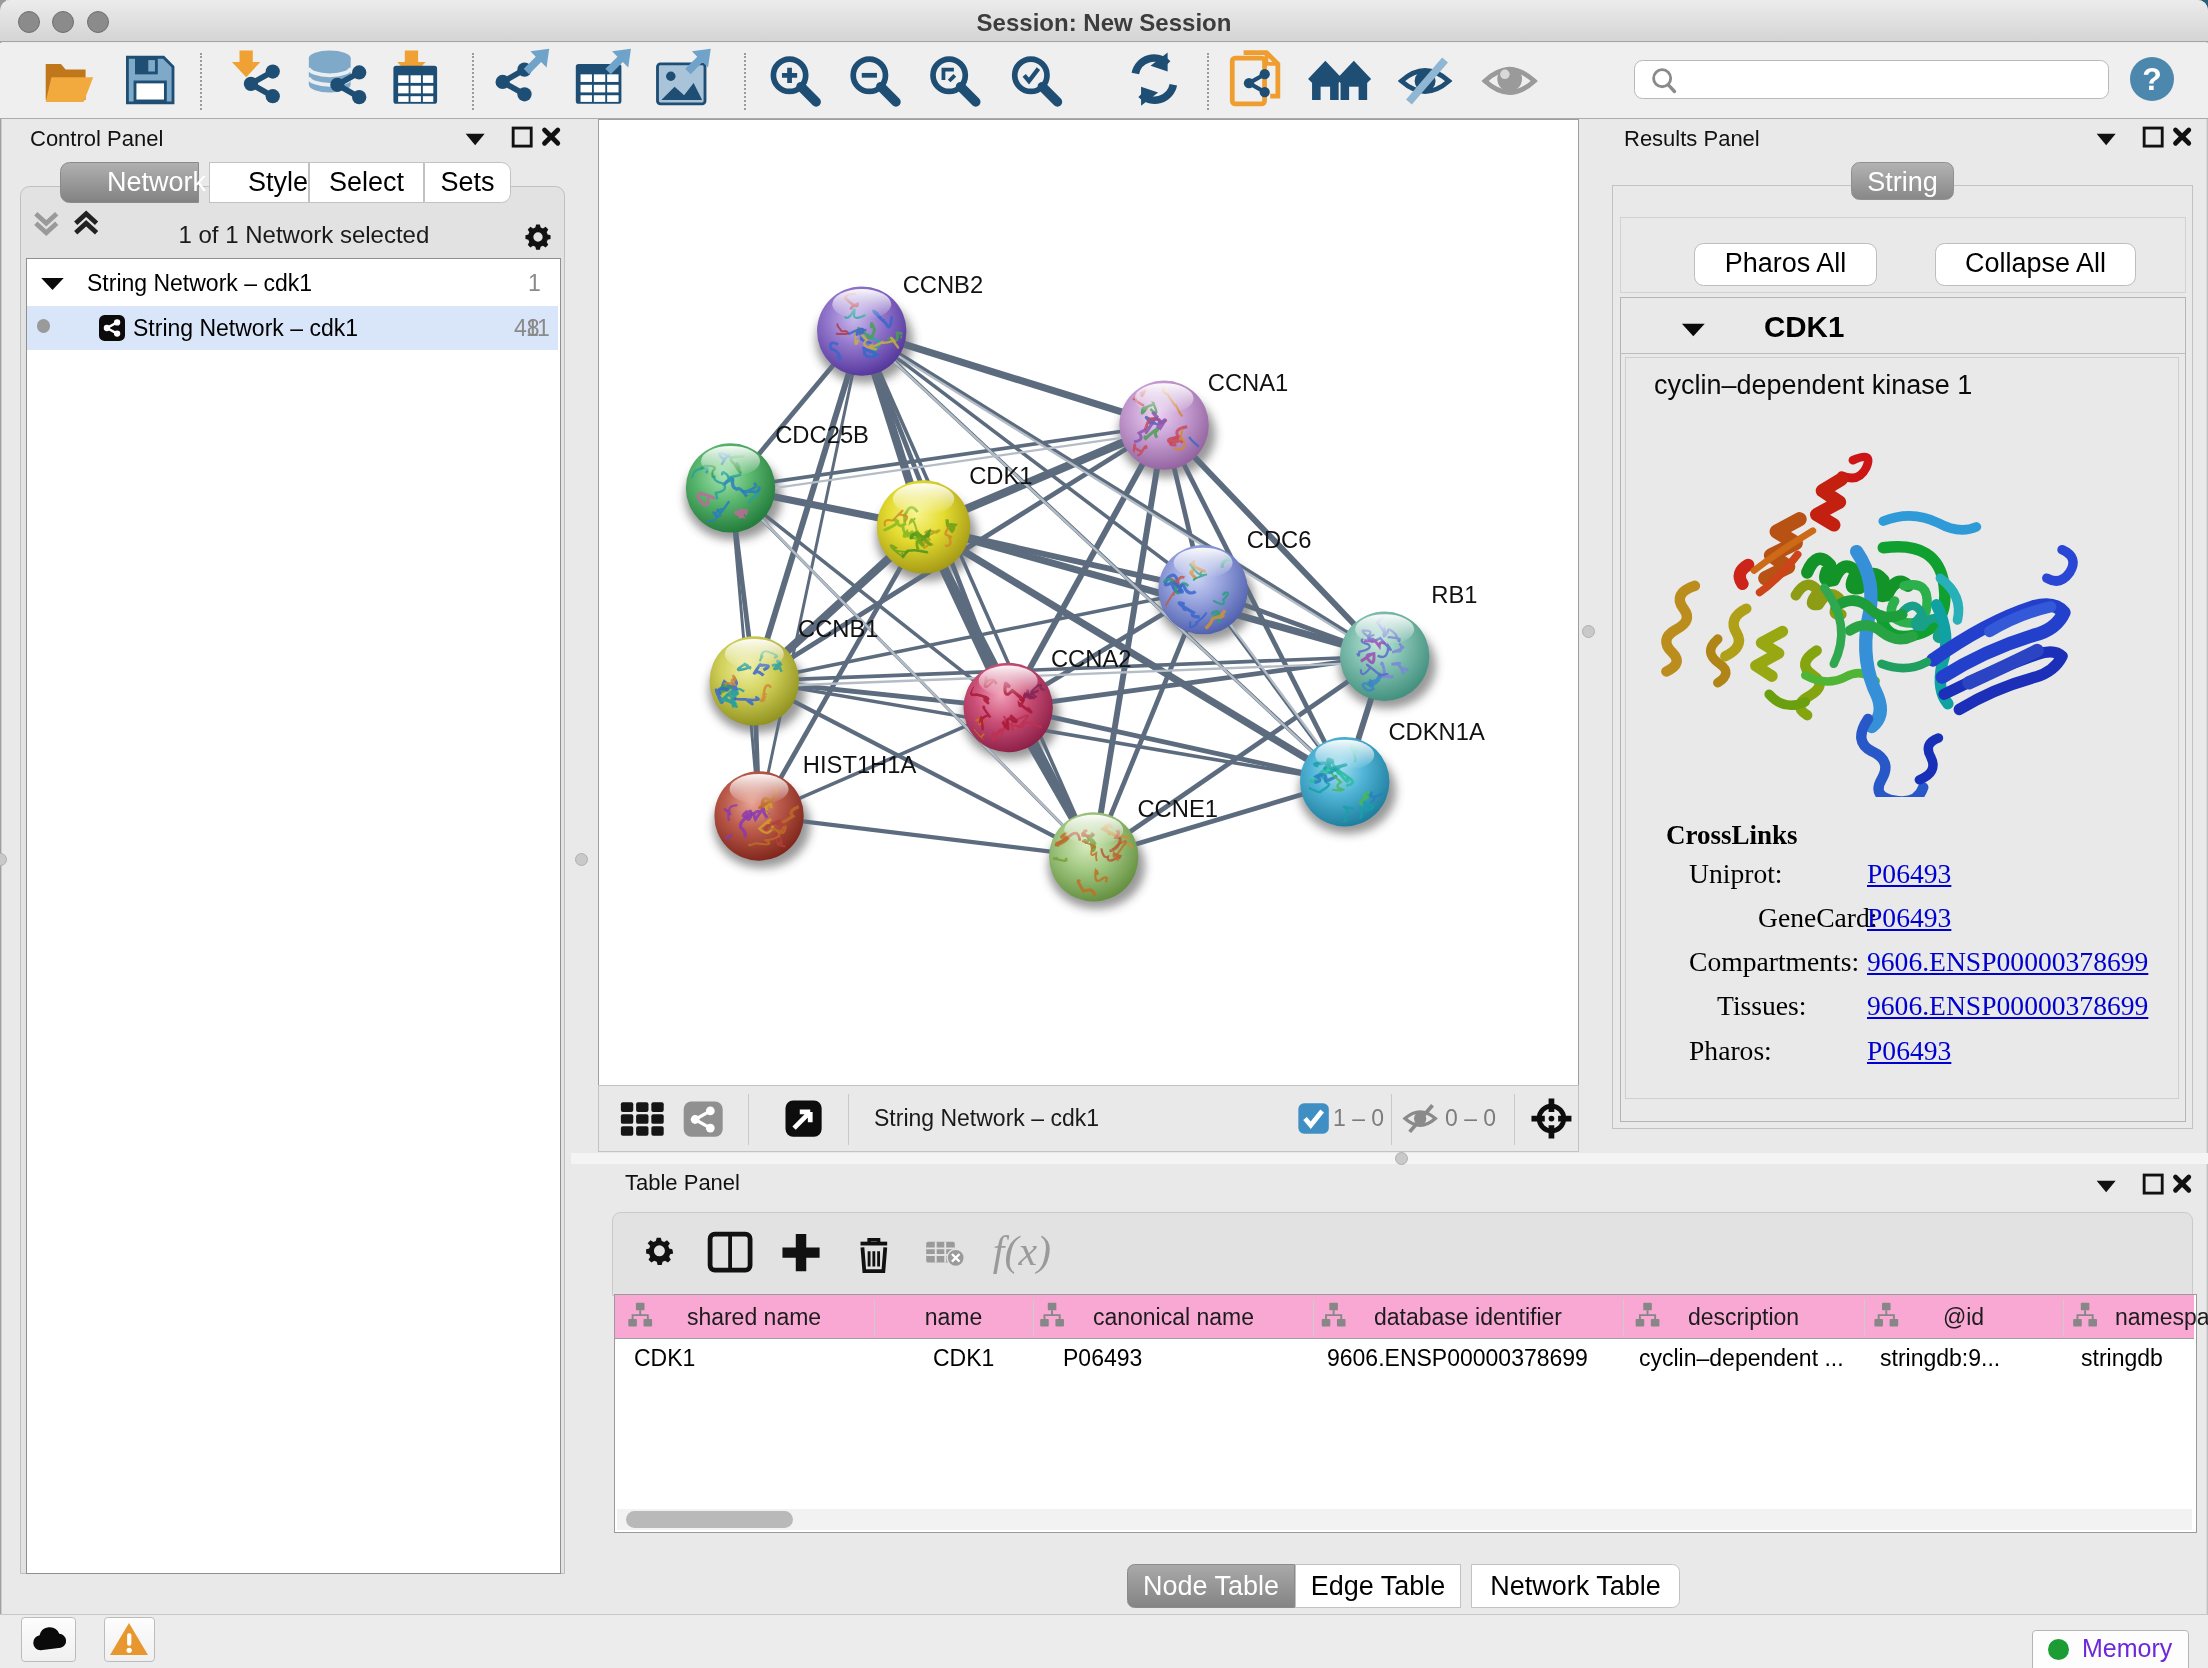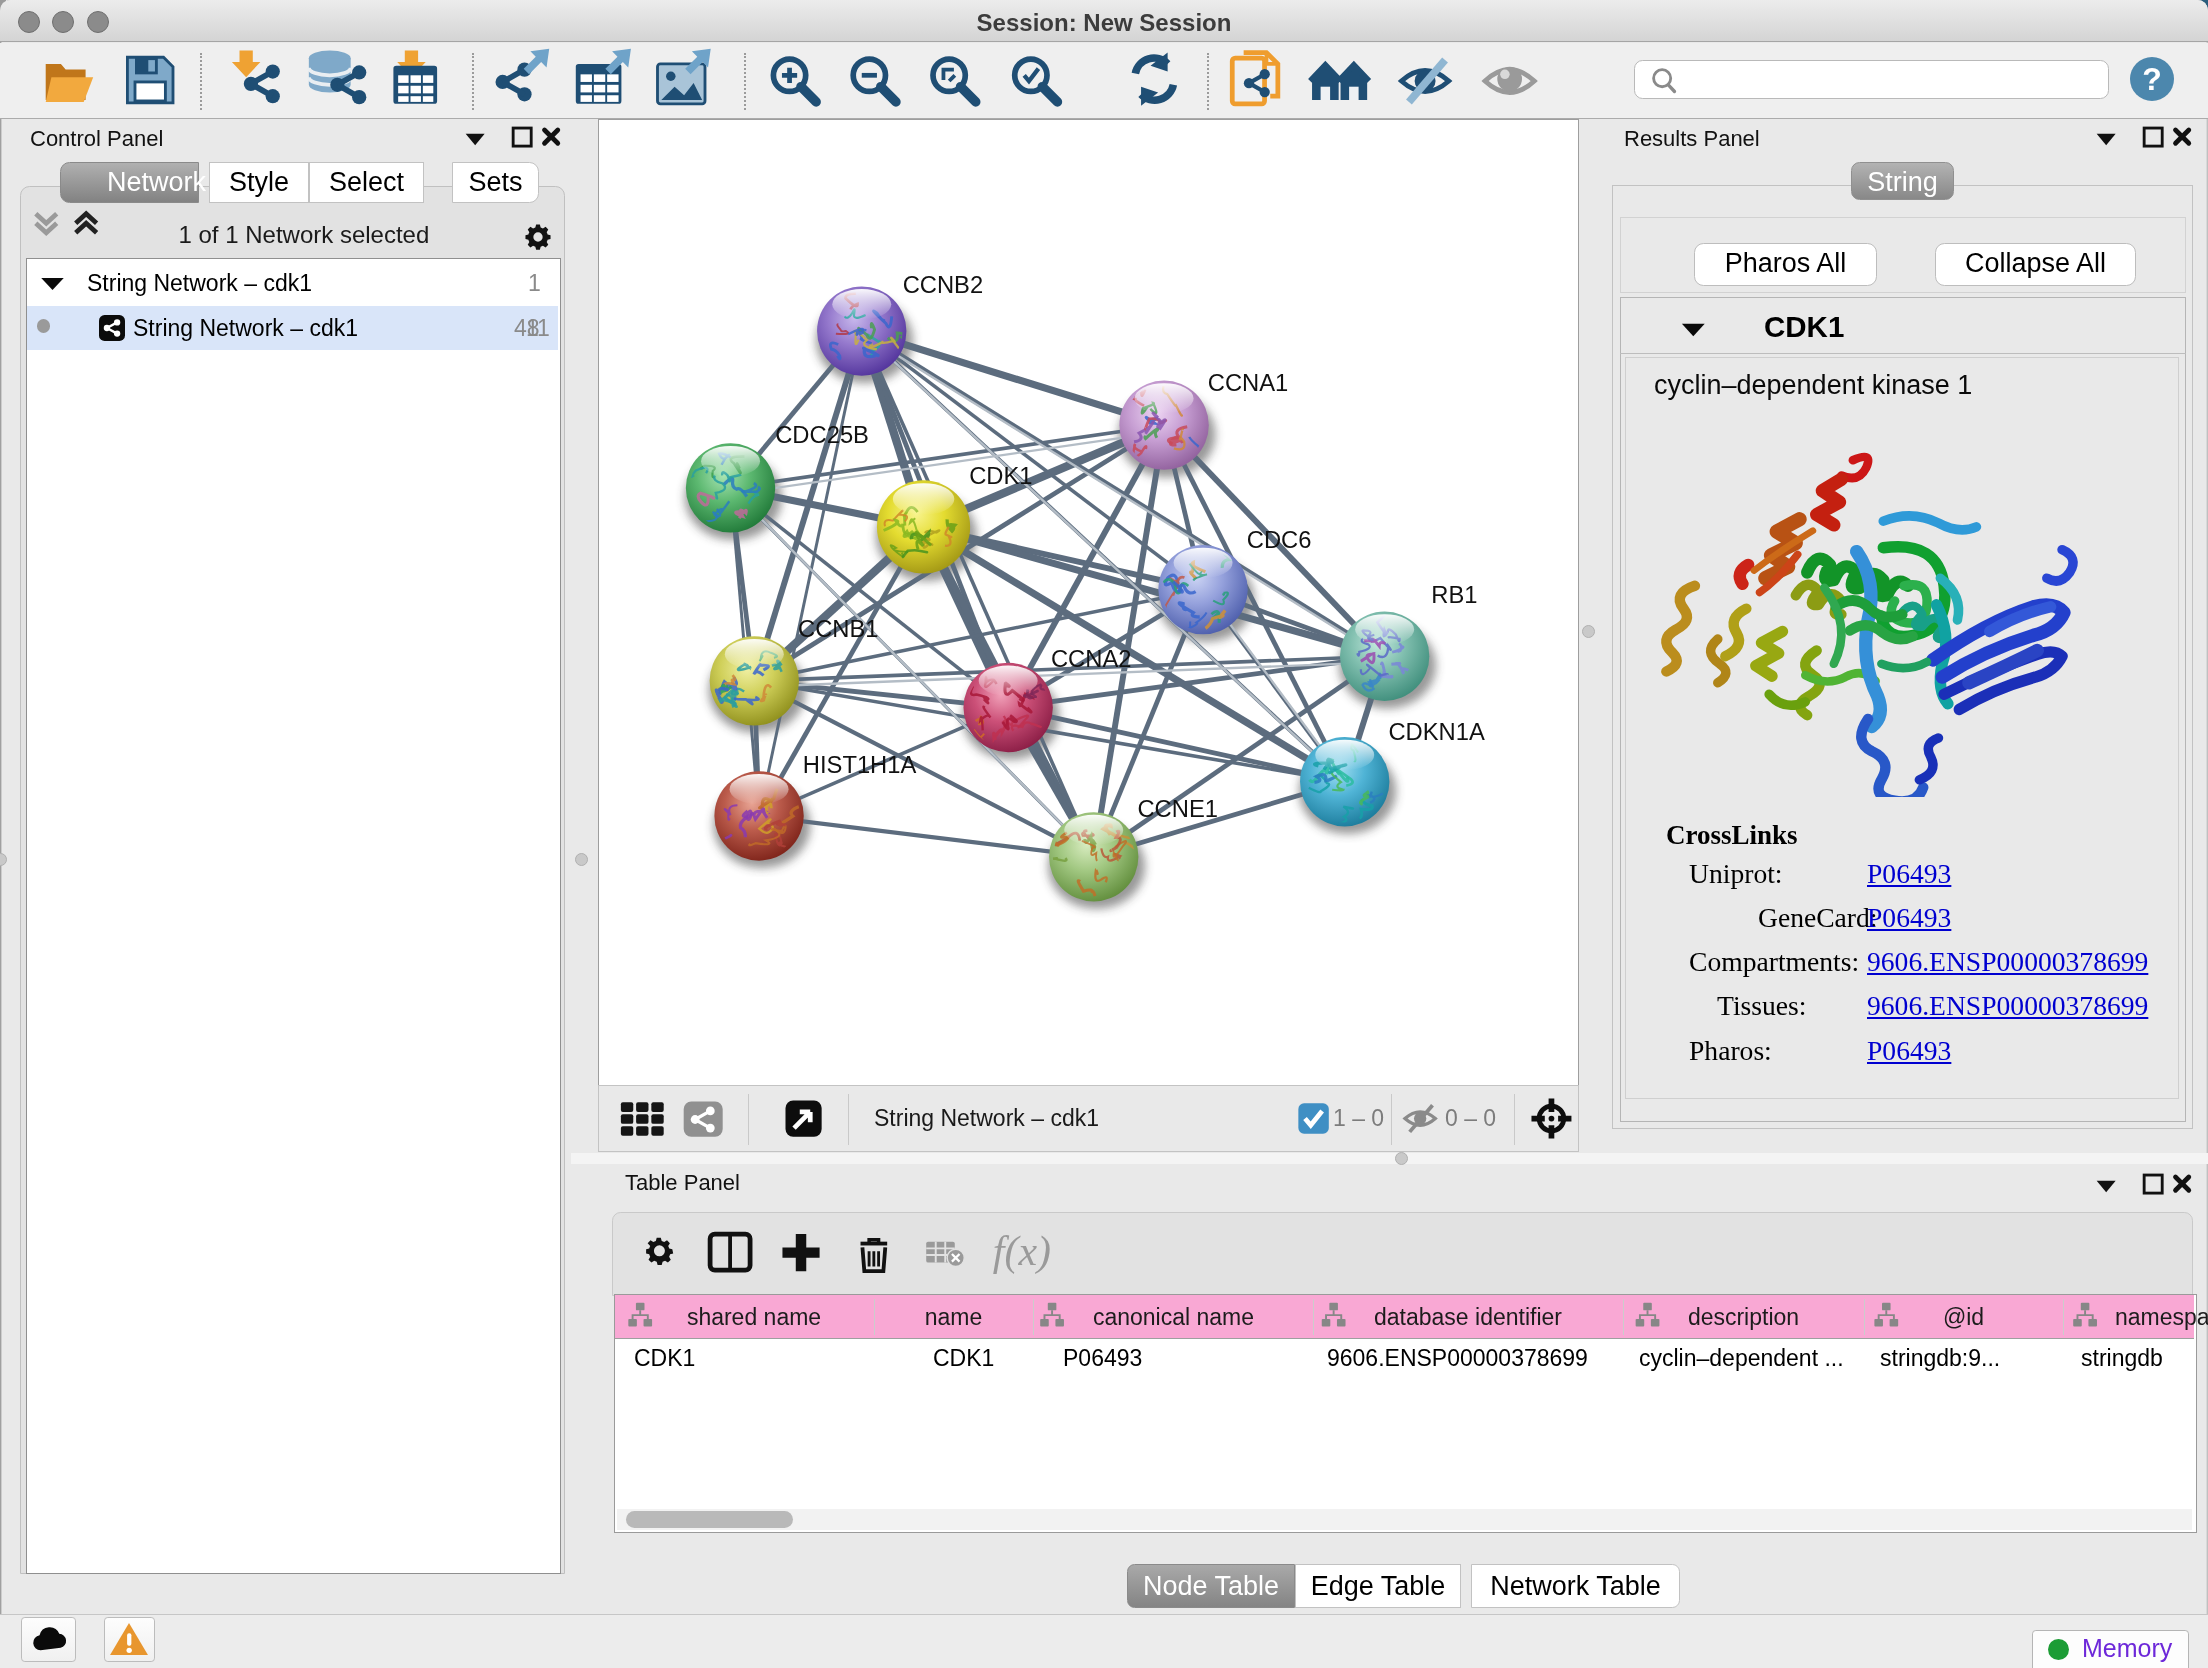--- a/index.html
+++ b/index.html
@@ -250,23 +250,23 @@
 </div>
 <div id="helpq">?</div>
 
 <div id="cp-title">Control Panel</div>
 <svg class="panehdr-ico" width="114" height="25" style="left:459px;top:126px;" viewBox="0 0 120 26">
   <path d="M7 8 L27 8 L17 20 Z" fill="#111"></path>
   <rect x="57" y="2" width="19" height="19" fill="none" stroke="#111" stroke-width="3"></rect>
   <path d="M90 4 L104 18 M104 4 L90 18" stroke="#111" stroke-width="5" stroke-linecap="round"></path>
 </svg>
 <div class="tab tabsel" style="left:60px;width:139px;border-radius:9.5px 0 0 9.5px;padding-left:46px;">Network</div>
-<div class="tab" style="left:209px;width:100px;">Style</div>
+<div class="tab" style="left:209px;width:100px;text-align:right;">Style</div>
 <div class="tab" style="left:309px;width:115px;">Select</div>
-<div class="tab" style="left:424px;width:87px;border-radius:0 9.5px 9.5px 0;margin-left:28px;">Sets</div>
+<div class="tab" style="left:424px;width:87px;border-radius:0 9.5px 9.5px 0;">Sets</div>
 <div id="cp-box"></div>
 <div id="cp-boxhdr">
   <svg width="76" height="38" style="position:absolute;left:12.4px;top:24px;" viewBox="0 0 80 40">
     <path d="M4 4 L15 14 L26 4" fill="none" stroke="#9a9a9a" stroke-width="5"></path>
     <path d="M4 14 L15 24 L26 14" fill="none" stroke="#9a9a9a" stroke-width="5"></path>
     <path d="M46 24 L57 14 L68 24" fill="none" stroke="#222" stroke-width="5"></path>
     <path d="M46 14 L57 4 L68 14" fill="none" stroke="#222" stroke-width="5"></path>
   </svg>
   <div style="position:absolute;left:11.4px;top:35px;width:545px;text-align:center;">1 of 1 Network selected</div>
   <svg width="32" height="32" style="position:absolute;left:502px;top:35px;" viewBox="0 0 24 24">

